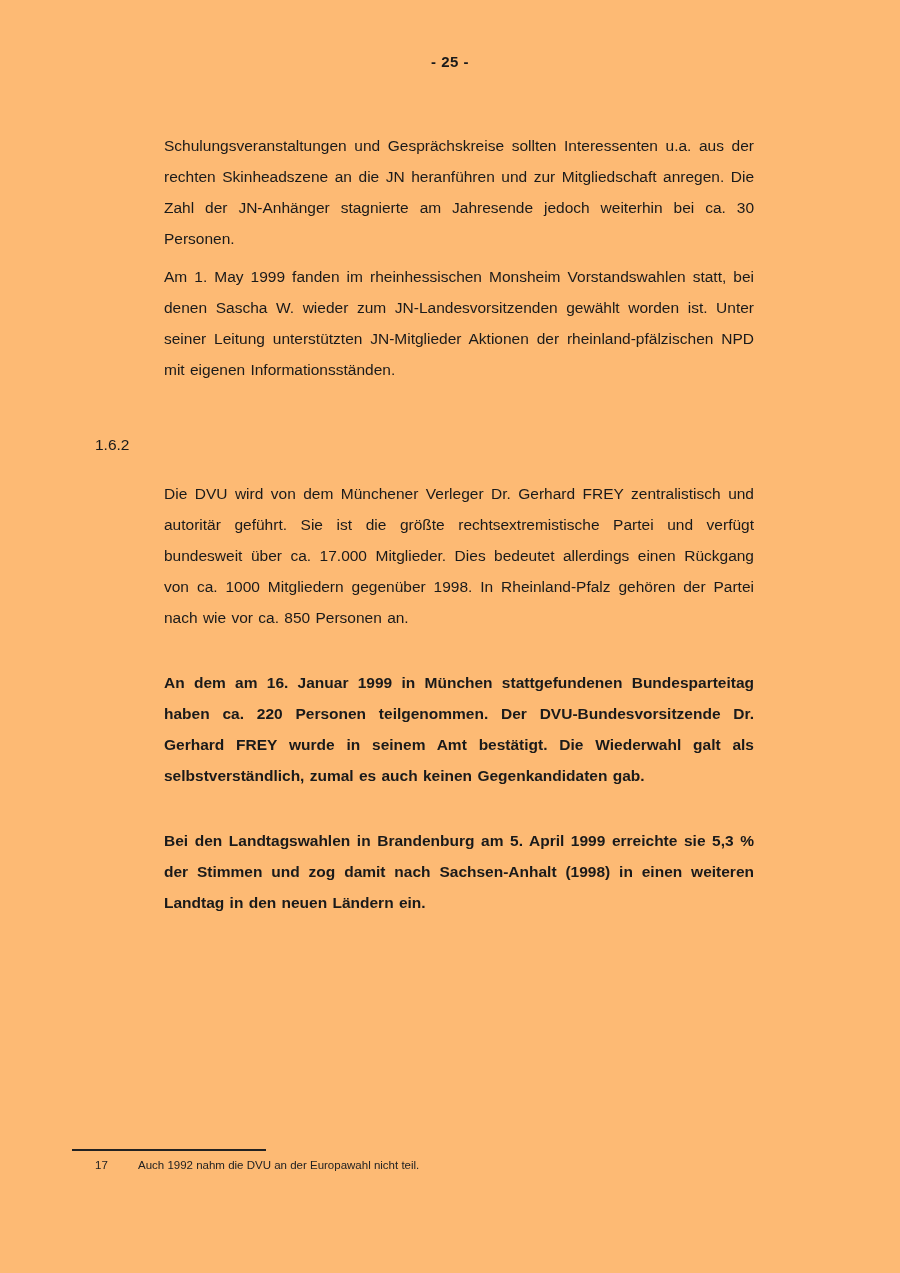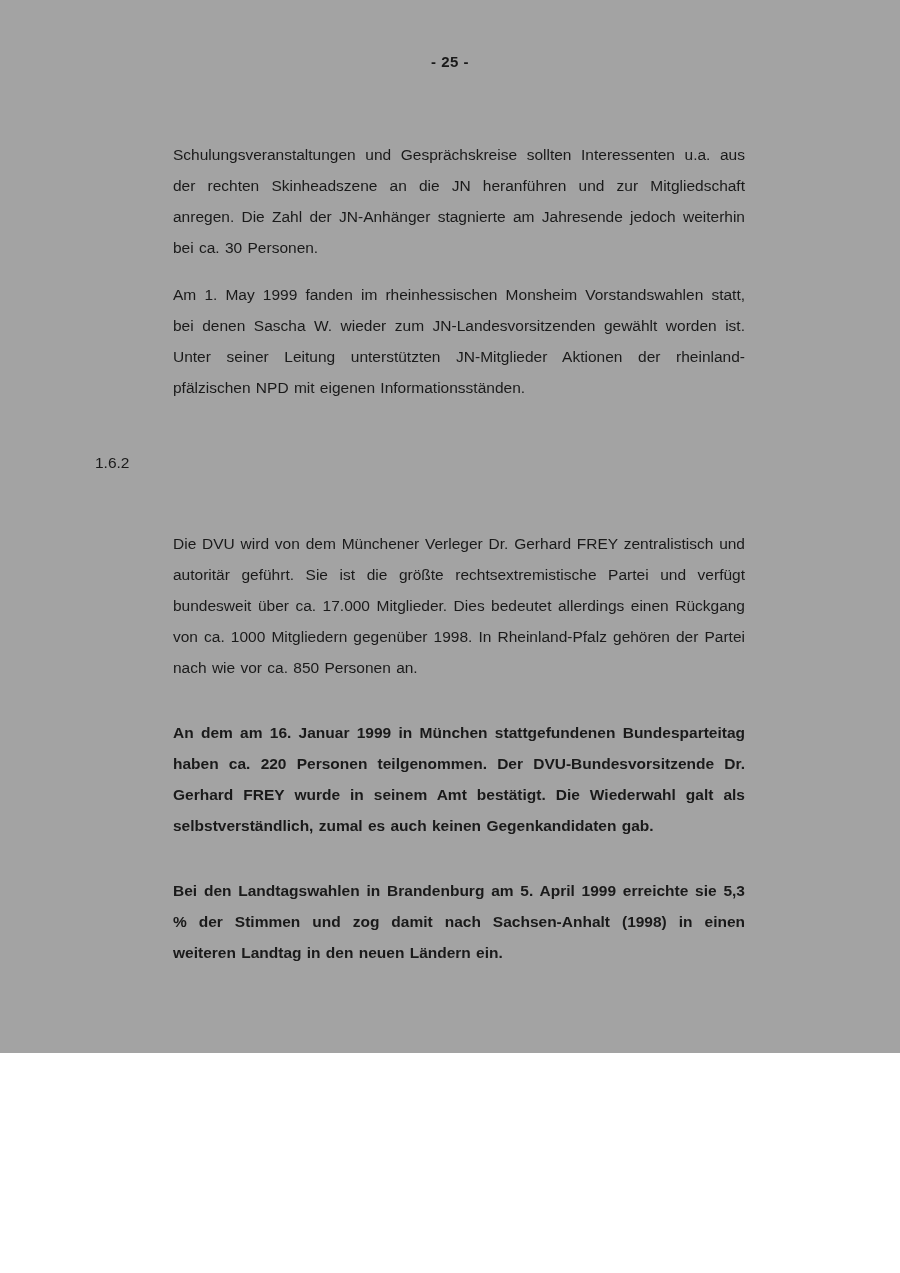--- a/index.html
+++ b/index.html
@@ -4,51 +4,51 @@
 <title>Seite 25</title>
 <style>
   html, body {
     margin: 0;
     padding: 0;
     background: #ffffff;
   }
   .page {
     position: relative;
     width: 900px;
-    height: 1053px;
-    background: #a3a3a3;
+    height: 1273px;
+    background: #fdba74;
     color: #1a1a1a;
     font-family: "Liberation Sans", "DejaVu Sans", sans-serif;
     overflow: hidden;
   }
   .page-number {
     padding-top: 53px;
     text-align: center;
     font-size: 15px;
     font-weight: bold;
     letter-spacing: 0.5px;
   }
   .body-text {
     padding: 53px 139px 0 157px;
     font-size: 15.5px;
     line-height: 31px;
   }
   .para {
-    margin: 16px;
+    margin: 7px;
     text-align: justify;
     word-spacing: 1px;
   }
   .spaced {
     margin-top: 34px;
     font-weight: bold;
   }
   .section-heading {
     display: flex;
     margin-top: 44px;
-    margin-bottom: 50px;
+    margin-bottom: 18px;
     margin-left: -62px;
     font-size: 15.5px;
     line-height: 31px;
     gap: 20px;
   }
   .section-number {
     flex: 0 0 62px;
   }
   .section-title {
     text-decoration: underline;

